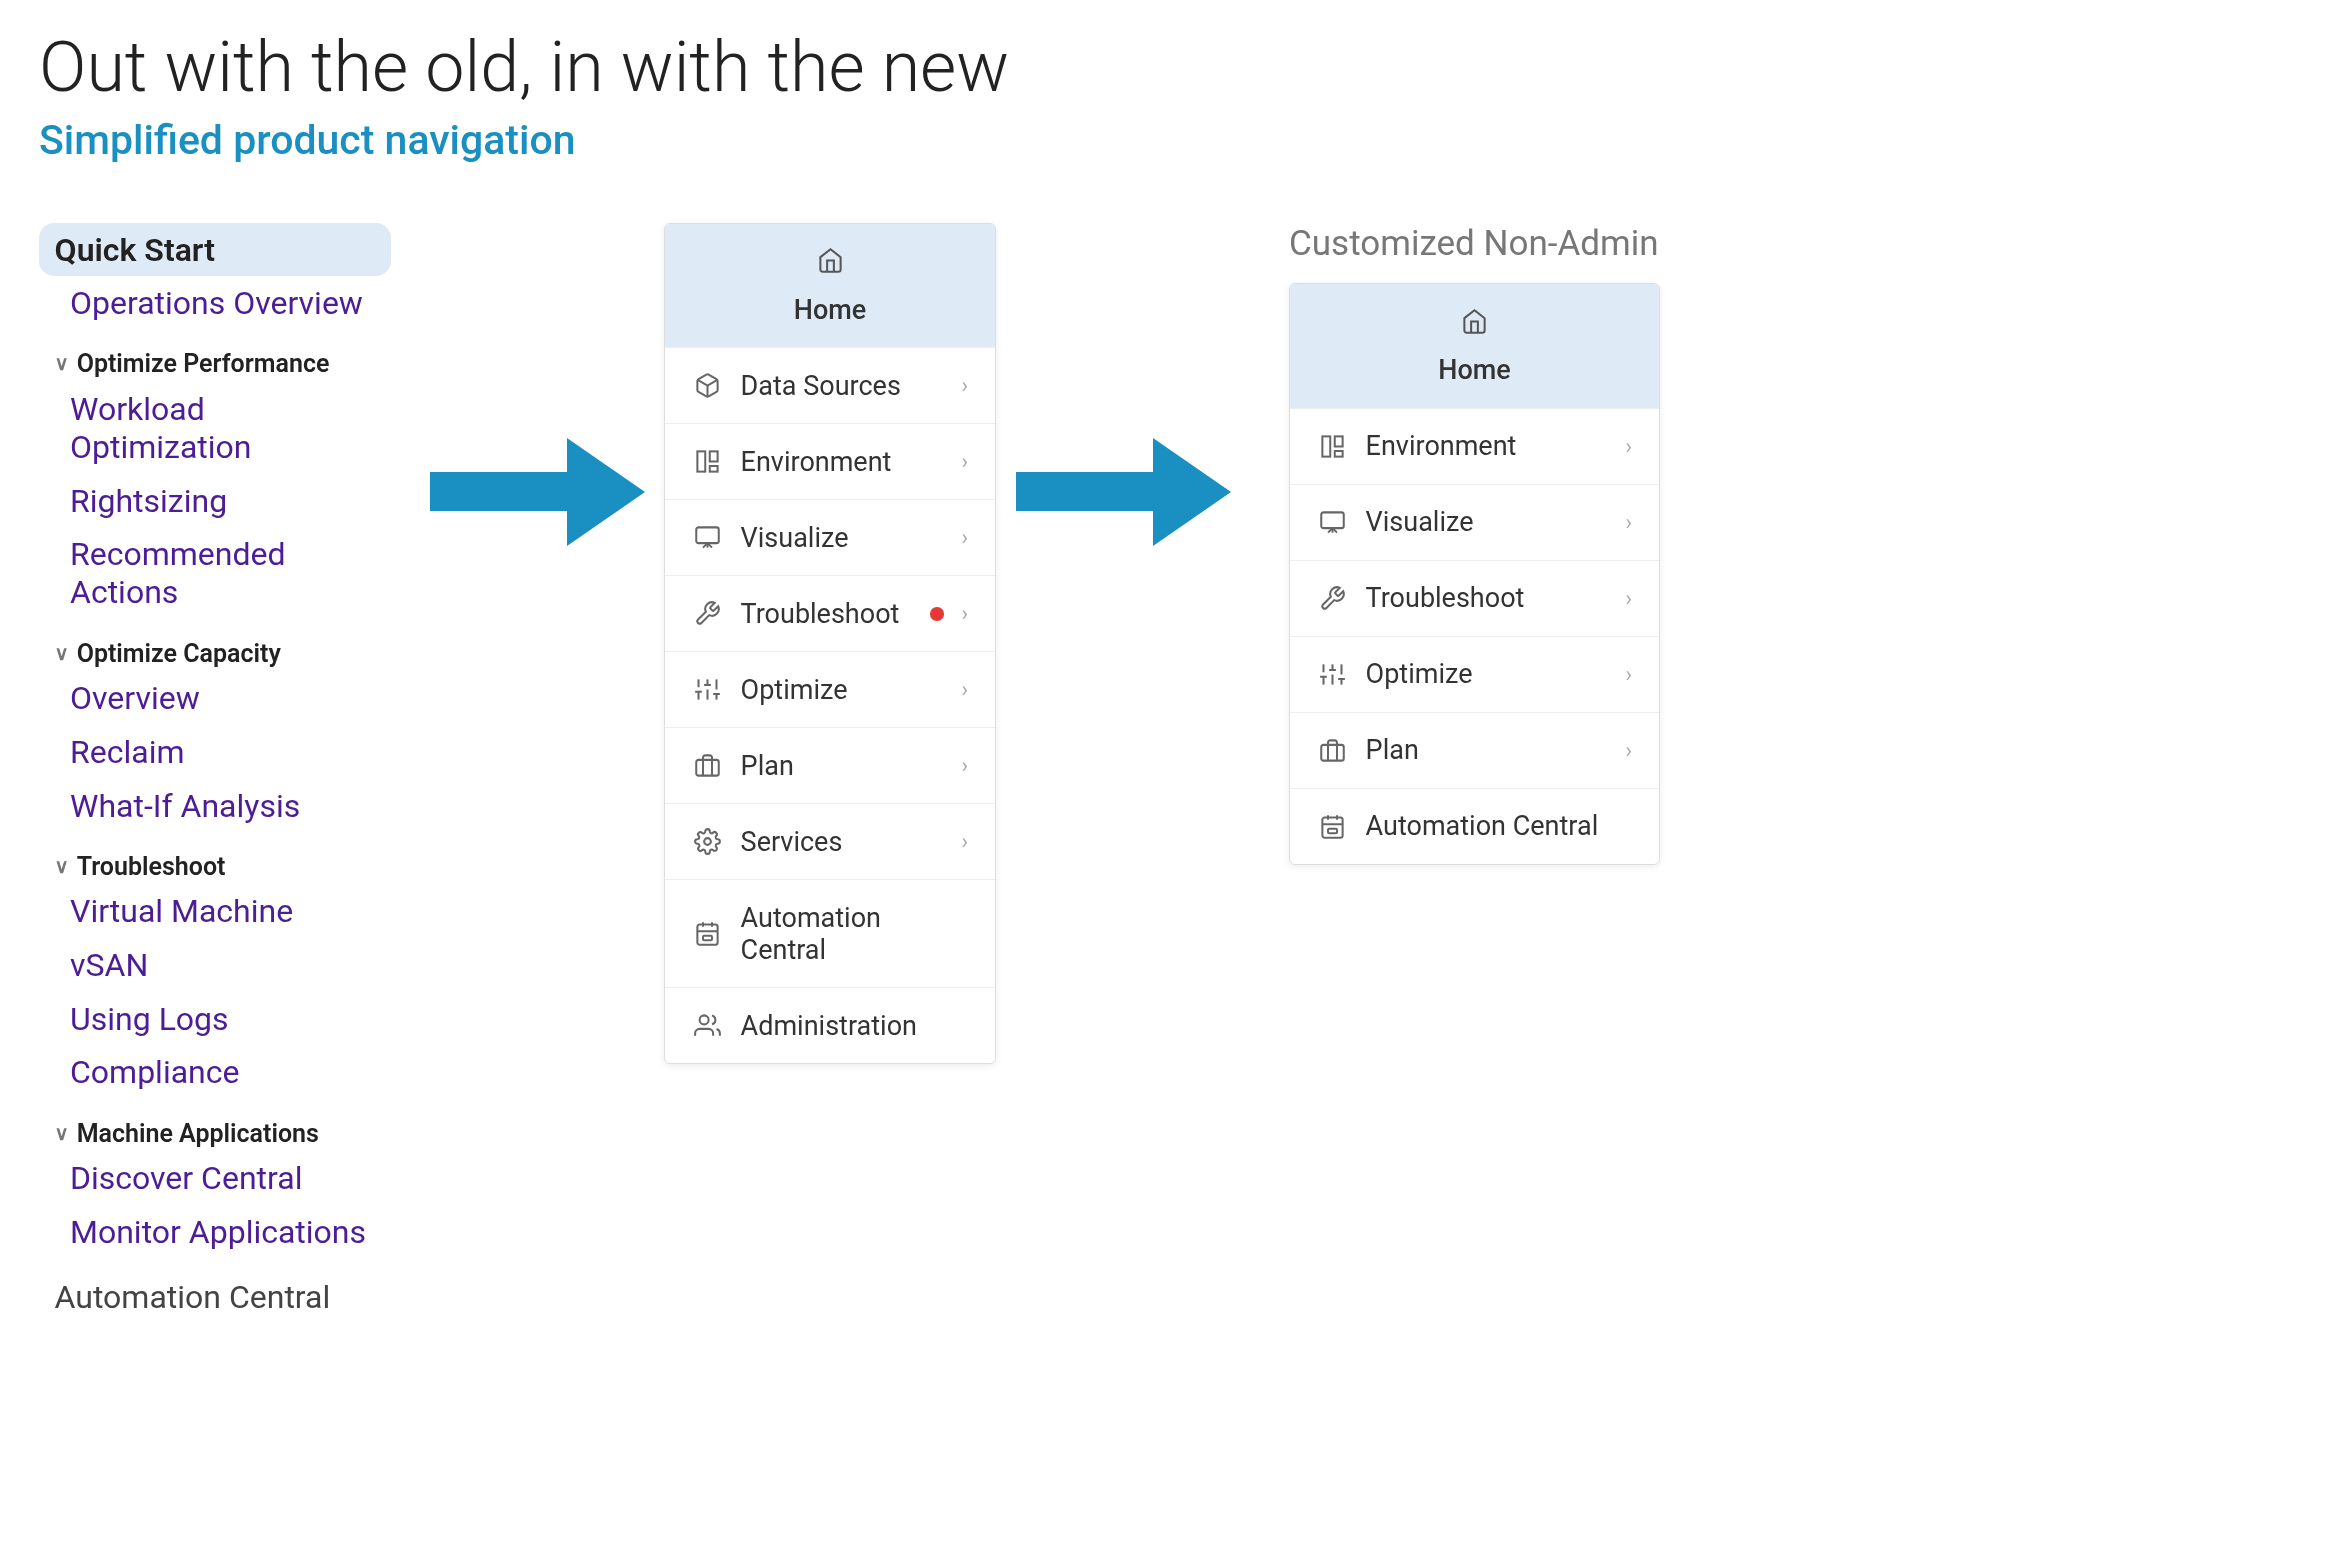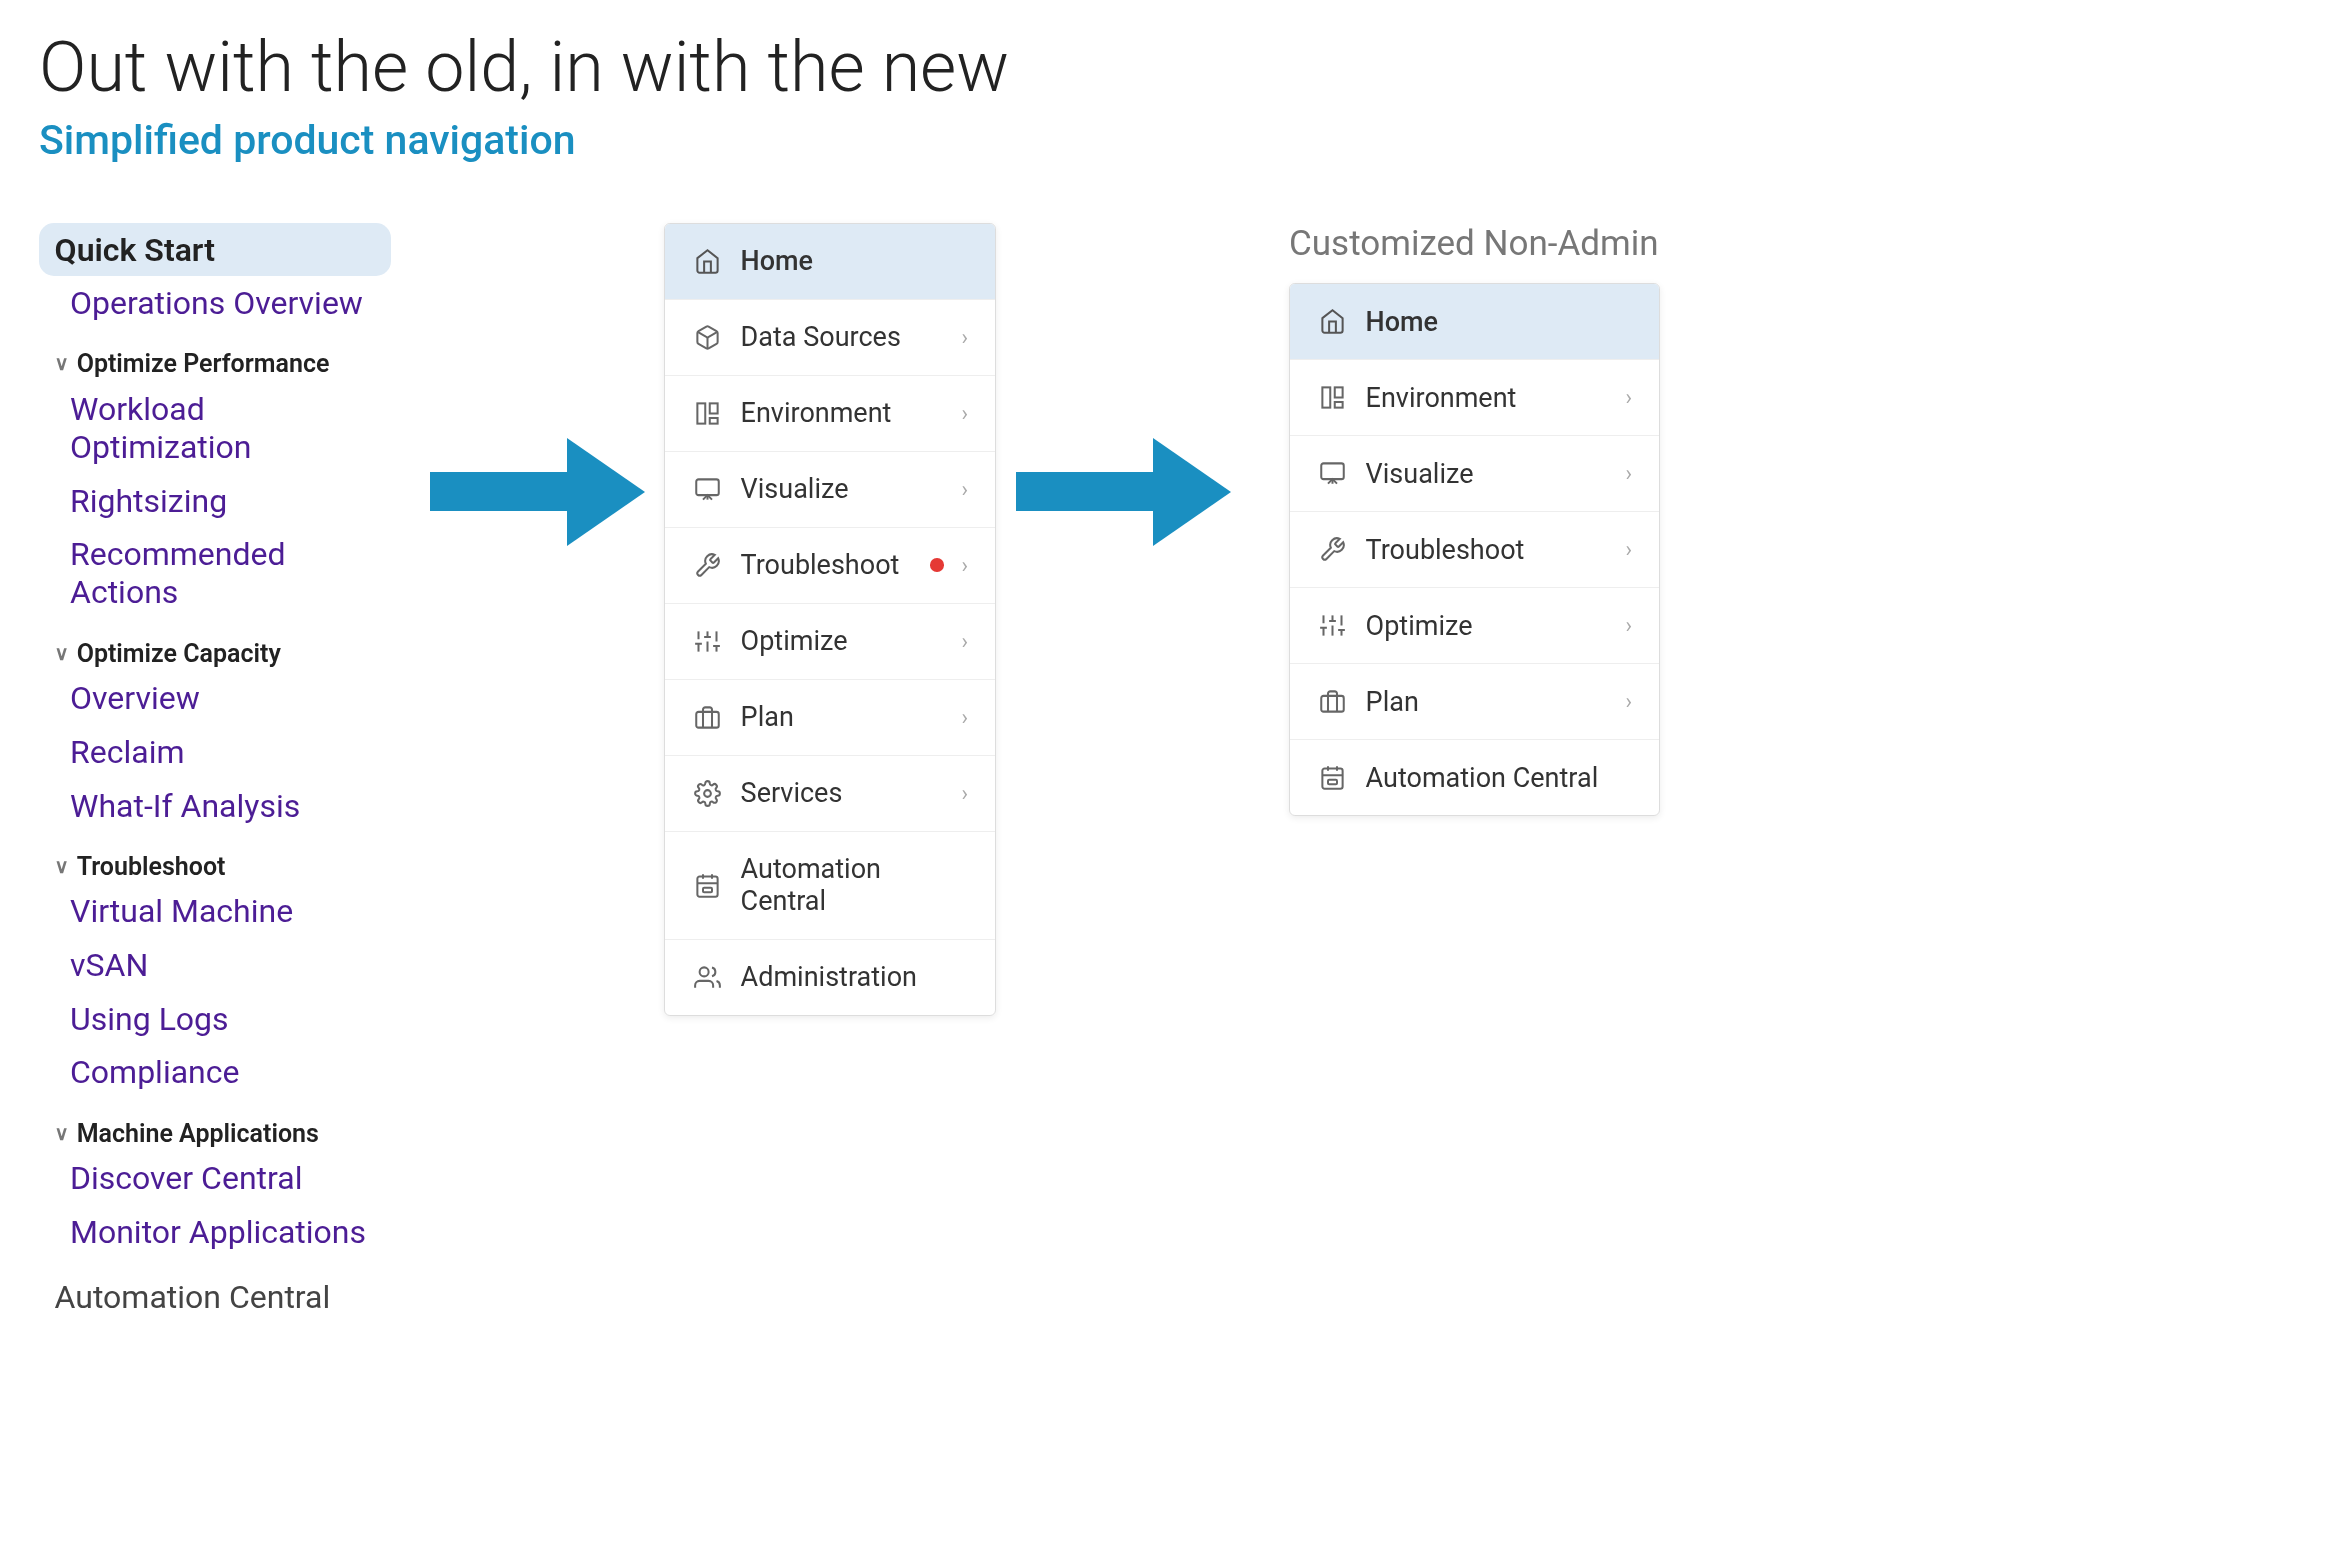--- a/index.html
+++ b/index.html
@@ -112,20 +112,21 @@
       position: relative;
     }
 
     .nav-panel-item:last-child {
       border-bottom: none;
     }
 
     .nav-panel-item.active {
       background: #deeaf5;
       font-weight: 500;
+      flex-direction: column;
     }
 
     .nav-panel-item .item-icon {
       width: 31px;
       height: 31px;
       display: flex;
       align-items: center;
       justify-content: center;
       flex-shrink: 0;
     }

